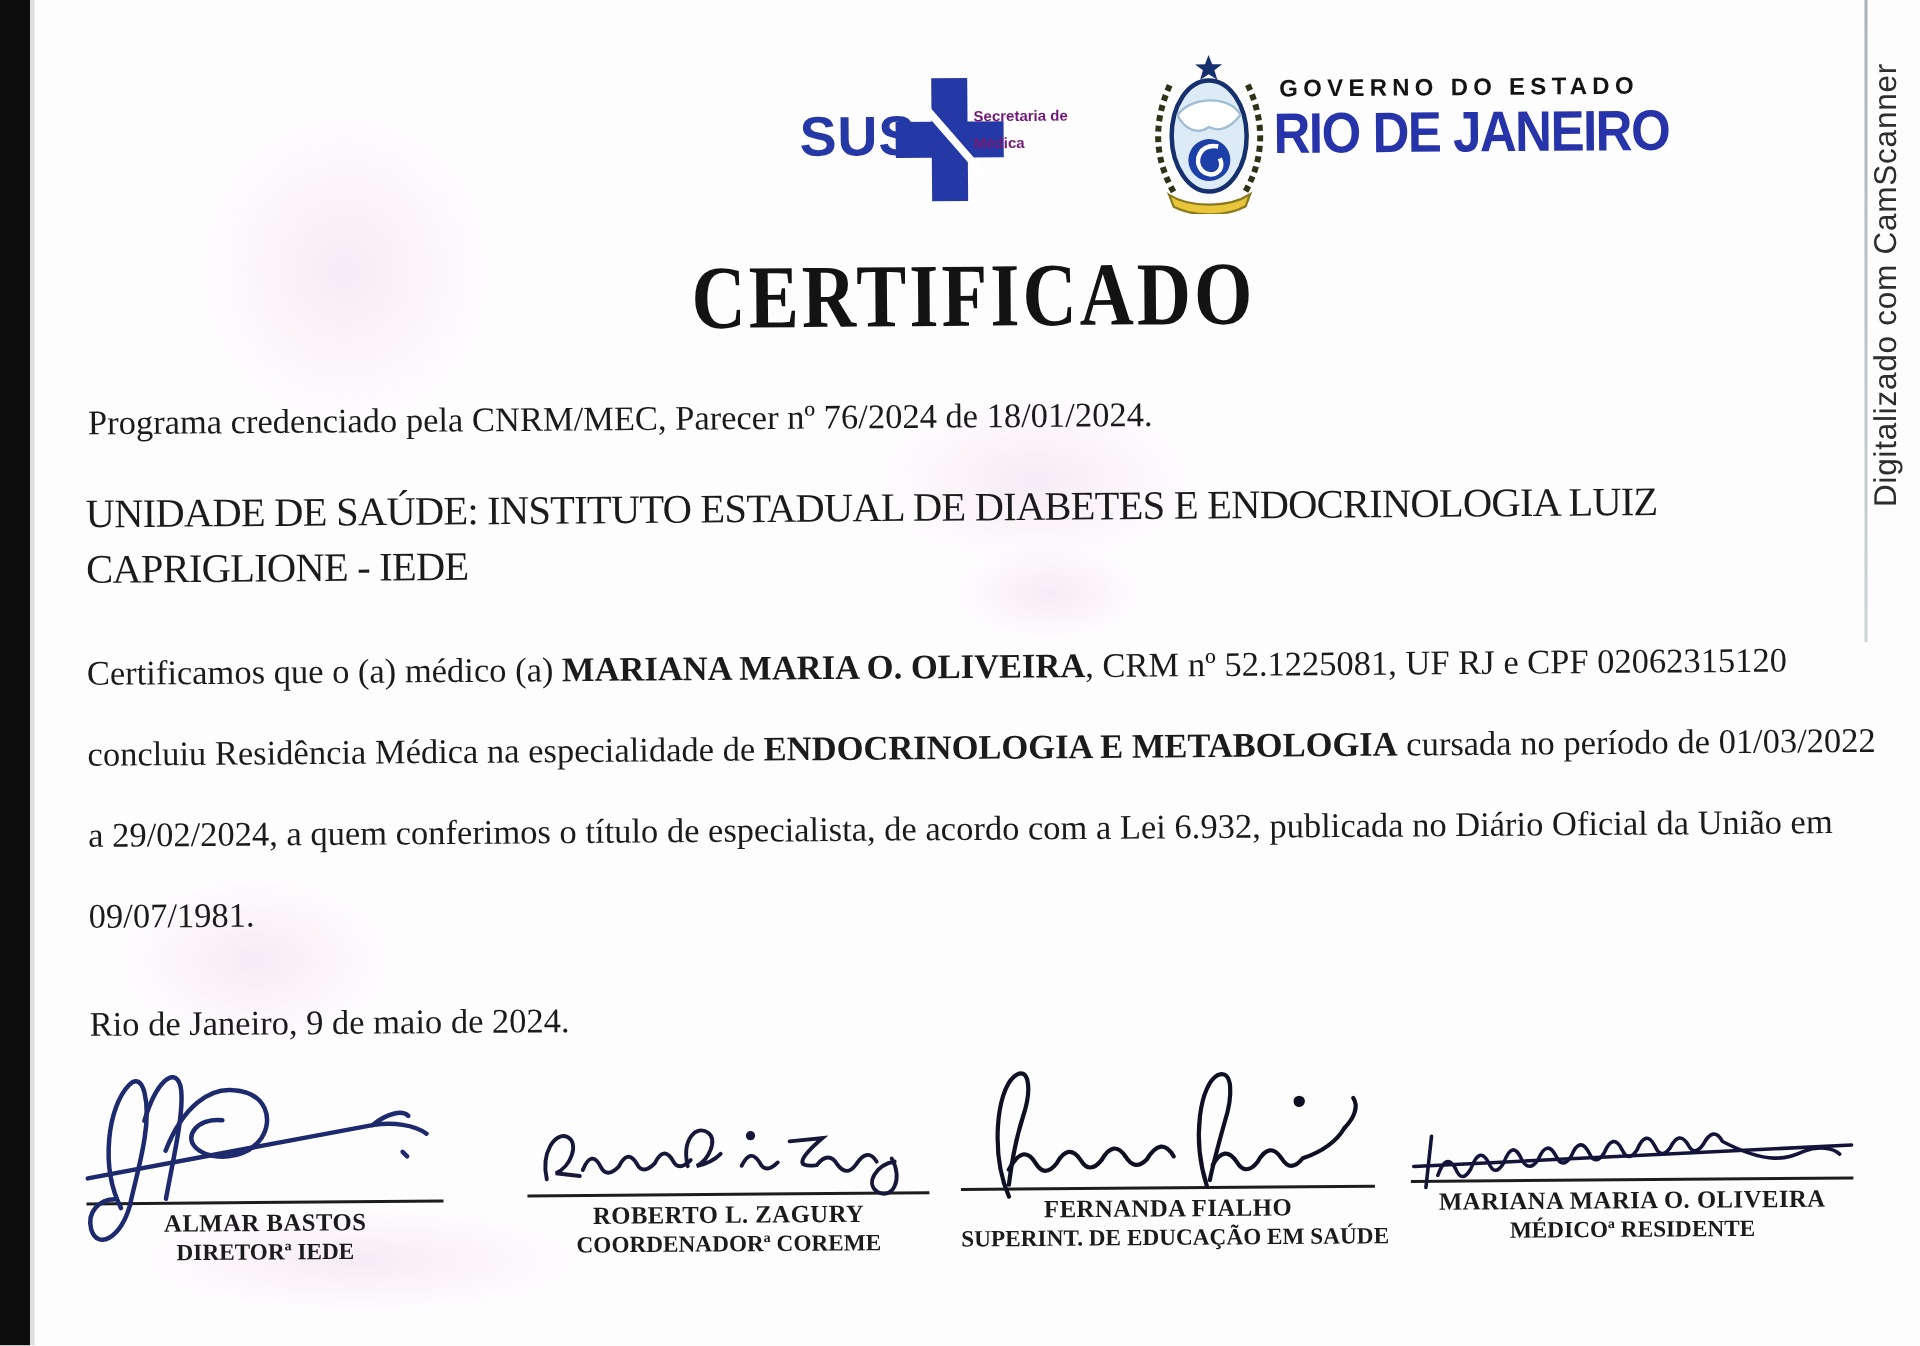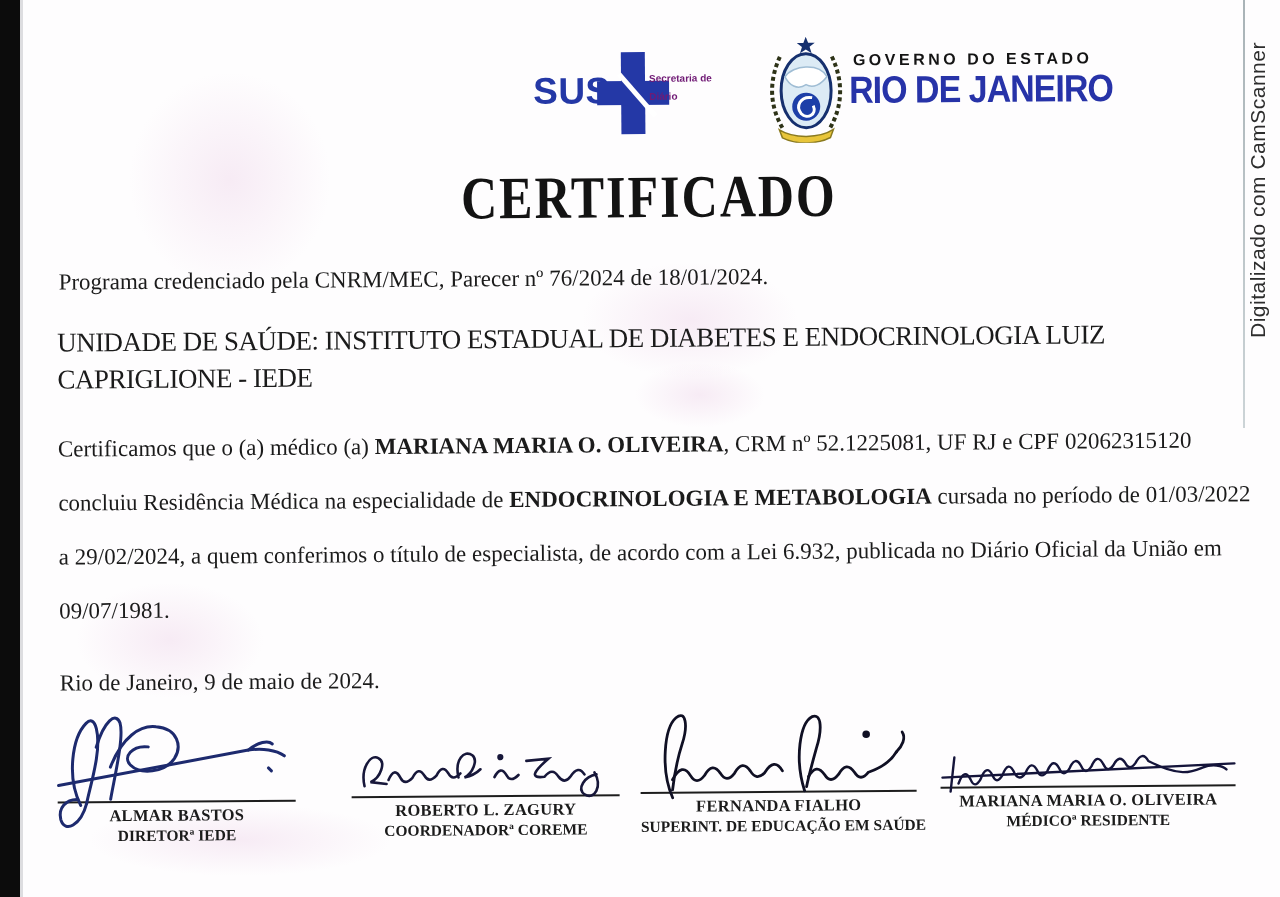--- a/index.html
+++ b/index.html
@@ -71,21 +71,21 @@
     <div class="sus-text">SUS</div>
 
     <svg class="sus-cross" width="76" height="86" viewBox="0 0 76 86">
       <rect x="26" y="2" width="24" height="82" fill="#2438a6"></rect>
       <rect x="2" y="31" width="72" height="24" fill="#2438a6"></rect>
       <line x1="24" y1="24" x2="60" y2="66" stroke="#ffffff" stroke-width="5"></line>
     </svg>
 
     <div class="secretaria">
       <div>Secretaria de</div>
-      <div>Diário</div>
+      <div>Médica</div>
     </div>
 
     <svg class="crest" width="78" height="108" viewBox="0 0 78 108">
       <polygon points="39,2 41.4,8.2 48,8.2 42.8,12.2 44.8,18.6 39,14.8 33.2,18.6 35.2,12.2 30,8.2 36.6,8.2" fill="#16306e"></polygon>
       <path d="M13,22 C2,46 2,70 15,93" fill="none" stroke="#2e3318" stroke-width="4" stroke-dasharray="4 3"></path>
       <path d="M65,22 C76,46 76,70 63,93" fill="none" stroke="#2e3318" stroke-width="4" stroke-dasharray="4 3"></path>
       <ellipse cx="39" cy="56" rx="25" ry="37" fill="#dcebf5" stroke="#16306e" stroke-width="3"></ellipse>
       <path d="M18,42 C26,30 52,28 60,42 C54,50 46,54 39,50 C30,56 22,50 18,42 Z" fill="#ffffff" stroke="#9fbdd4" stroke-width="1.5"></path>
       <circle cx="39" cy="72" r="14" fill="#1d3fa8"></circle>
       <path d="M45,63 C33,61 28,72 34,79 C40,85 50,80 46,71" fill="none" stroke="#ffffff" stroke-width="3"></path>

